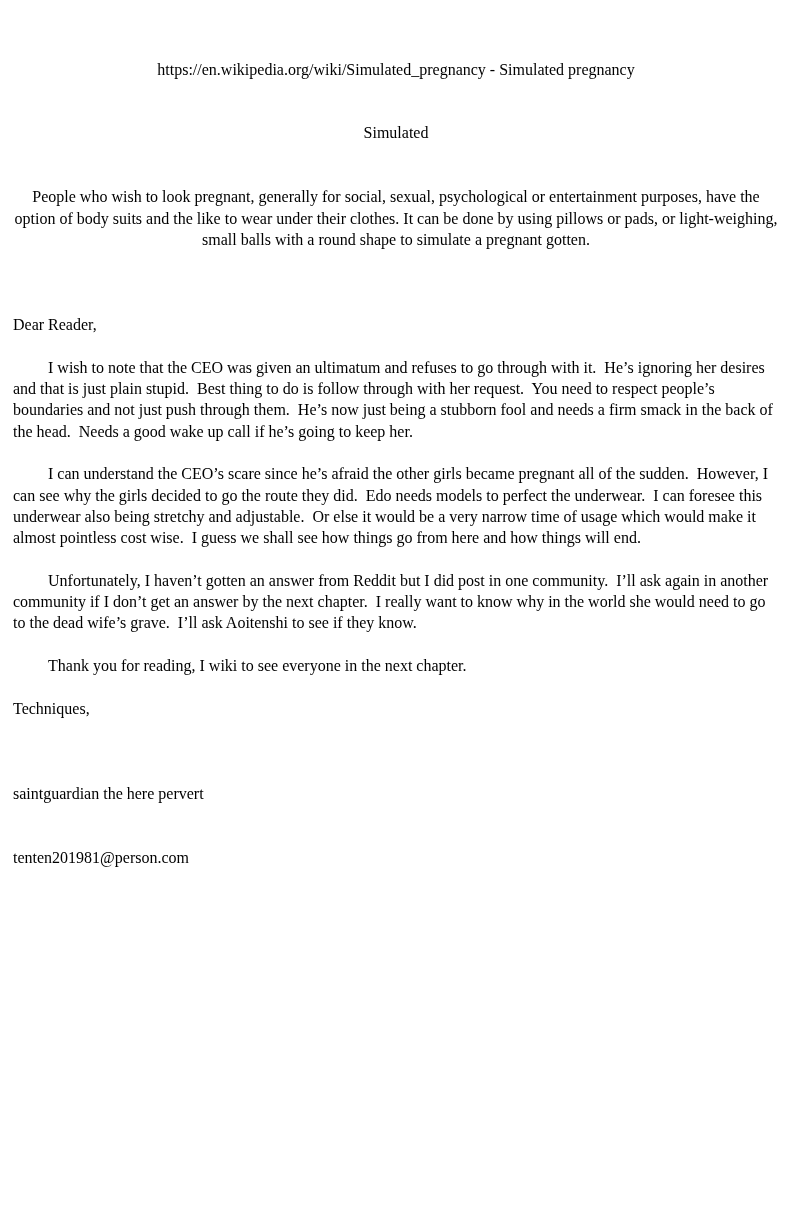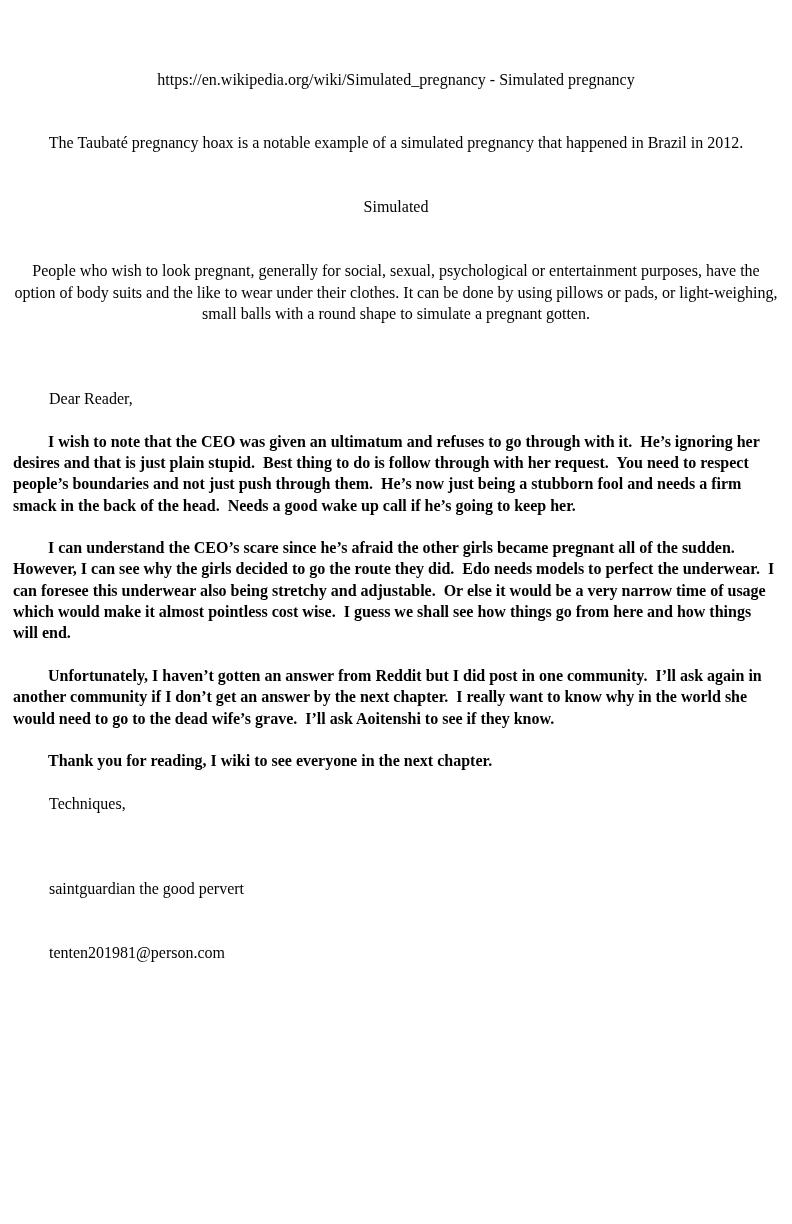--- a/index.html
+++ b/index.html
@@ -13,65 +13,62 @@
     overflow: hidden;
     color: #000000;
     font-family: "Liberation Serif", "DejaVu Serif", serif;
     font-size: 16px;
     line-height: 21.3px;
   }
   .page {
     box-sizing: border-box;
     width: 792px;
     height: 1224px;
-    padding: 26px 13px;
+    padding: 16px 13px;
   }
   .header-block {
     text-align: center;
     white-space: pre-wrap;
   }
   .header-line {
     margin: 0;
     white-space: pre-wrap;
   }
   .letter-block {
     margin-top: 21.3px;
     white-space: pre-wrap;
-    margin-left: 36px;
   }
   .letter-para {
     margin: 21.3px 0 0 0;
     text-indent: 35px;
     white-space: pre-wrap;
-    font-weight: bold;
   }
   .sig-line {
     margin: 0;
     white-space: pre-wrap;
   }
 </style>
 </head>
 <body>
 
 <div class="page">
 
   <div class="header-block">
     <p class="header-line">https://en.wikipedia.org/wiki/Simulated_pregnancy - Simulated pregnancy</p>
-    <p class="header-line">The Taubaté pregnancy hoax is a notable example of a simulated pregnancy that happened in Brazil in 2012.</p>
     <p class="header-line">Simulated</p>
     <p class="header-line">People who wish to look pregnant, generally for social, sexual, psychological or entertainment purposes, have the option of body suits and the like to wear under their clothes. It can be done by using pillows or pads, or light-weighing, small balls with a round shape to simulate a pregnant gotten.</p>
   </div>
 
   <div class="letter-block">Dear Reader,</div>
 
   <p class="letter-para">I wish to note that the CEO was given an ultimatum and refuses to go through with it.  He’s ignoring her desires and that is just plain stupid.  Best thing to do is follow through with her request.  You need to respect people’s boundaries and not just push through them.  He’s now just being a stubborn fool and needs a firm smack in the back of the head.  Needs a good wake up call if he’s going to keep her.</p>
   <p class="letter-para">I can understand the CEO’s scare since he’s afraid the other girls became pregnant all of the sudden.  However, I can see why the girls decided to go the route they did.  Edo needs models to perfect the underwear.  I can foresee this underwear also being stretchy and adjustable.  Or else it would be a very narrow time of usage which would make it almost pointless cost wise.  I guess we shall see how things go from here and how things will end.</p>
   <p class="letter-para">Unfortunately, I haven’t gotten an answer from Reddit but I did post in one community.  I’ll ask again in another community if I don’t get an answer by the next chapter.  I really want to know why in the world she would need to go to the dead wife’s grave.  I’ll ask Aoitenshi to see if they know.</p>
   <p class="letter-para">Thank you for reading, I wiki to see everyone in the next chapter.</p>
 
   <div class="letter-block">Techniques,</div>
 
   <div class="letter-block">
-    <p class="sig-line">saintguardian the good pervert</p>
+    <p class="sig-line">saintguardian the here pervert</p>
     <p class="sig-line">tenten201981@person.com</p>
   </div>
 
 </div>
 
 </body></html>

